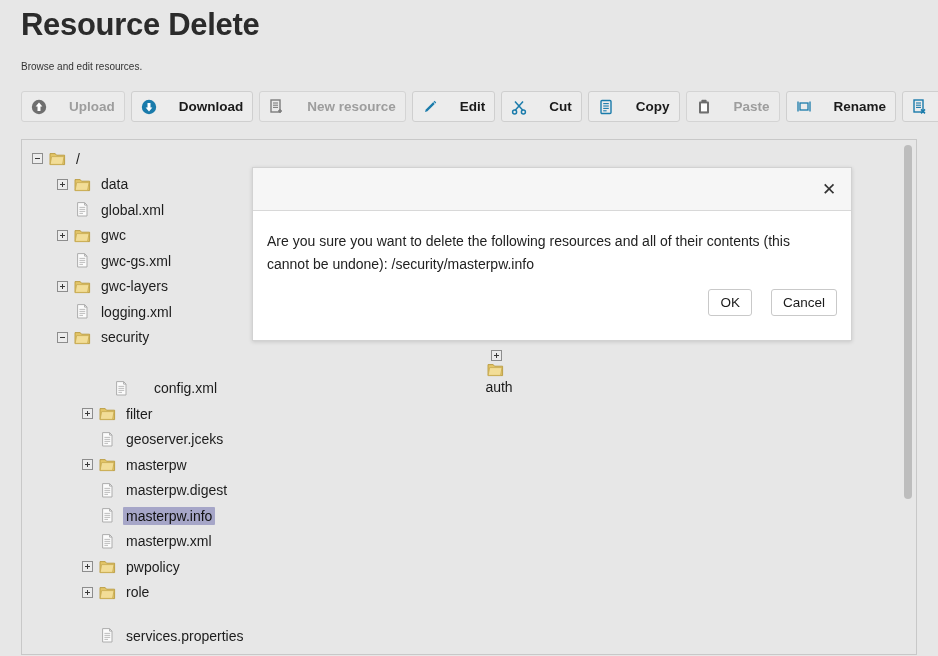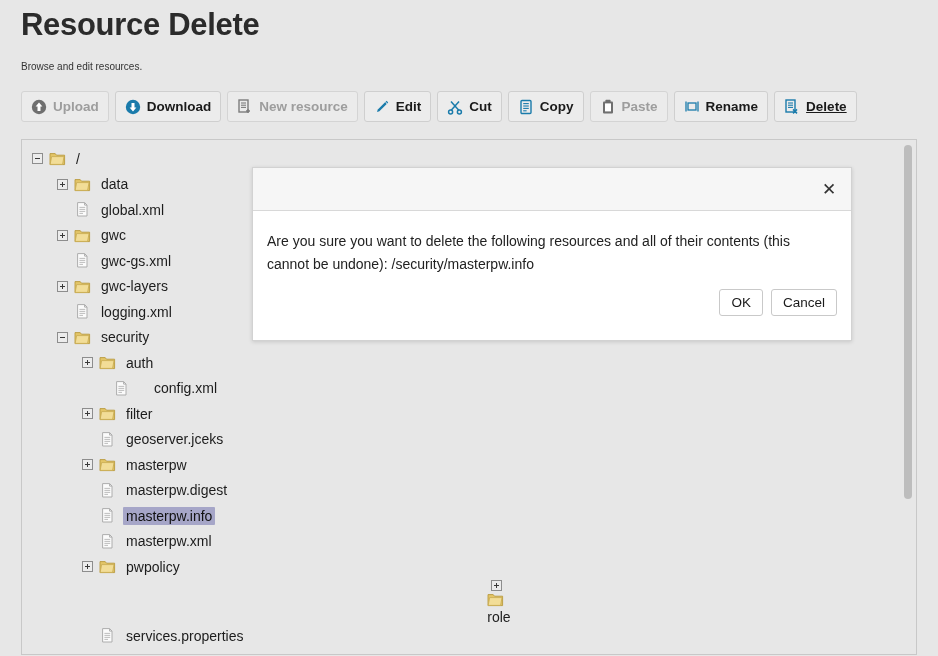--- a/index.html
+++ b/index.html
@@ -38,21 +38,21 @@
   .toolbar {
     position: absolute;
     left: 21px; top: 91px;
     display: flex;
     gap: 6px;
     align-items: flex-start;
   }
   .tb-btn {
     display: inline-flex;
     align-items: center;
-    gap: 6px;
+    gap: 22px;
     height: 31px;
     padding: 0 9px;
     border: 1px solid #cfcfcf;
     border-radius: 3px;
     background: #ececec;
     font-size: 13.5px;
     font-weight: bold;
     color: #1a1a1a;
     cursor: pointer;
     white-space: nowrap;
@@ -167,21 +167,21 @@
   .modal-body { padding: 19px 14px 0 14px; }
   .modal-text {
     font-size: 14px;
     color: #222;
     line-height: 23px;
     max-width: 540px;
   }
   .modal-actions {
     display: flex;
     justify-content: flex-end;
-    gap: 8px;
+    gap: 19px;
     margin-top: 13px;
     padding-right: 0px;
   }
   .dlg-btn {
     min-width: 42px;
     height: 27px;
     padding: 0 11px;
     background: #fff;
     border: 1px solid #c9c9c9;
     border-radius: 3px;
@@ -383,21 +383,21 @@
         <div class="tree-row" style="padding-left: 35px;">
           <span class="toggle"></span>
           <span class="ic">
             <svg viewBox="0 0 17 17">
               <path d="M1 3.6 h5.2 l1.3 1.6 H15.6 v9.4 H1 Z" fill="#e3c567" stroke="#b99a3e" stroke-width="0.9"></path>
               <path d="M2.6 6.6 h12.4 l-1.4 7.8 H1.2 Z" fill="#f2dd97" stroke="#c6a94f" stroke-width="0.8"></path>
             </svg>
           </span>
           <span class="node-label">security</span>
         </div>
-        <div class="tree-row" style="padding-left: 60px;">
+        <div class="tree-row" style="padding-left: 60px; flex-direction: column;">
           <span class="toggle plus"></span>
           <span class="ic">
             <svg viewBox="0 0 17 17">
               <path d="M1 3.6 h5.2 l1.3 1.6 H15.6 v9.4 H1 Z" fill="#e3c567" stroke="#b99a3e" stroke-width="0.9"></path>
               <path d="M2.6 6.6 h12.4 l-1.4 7.8 H1.2 Z" fill="#f2dd97" stroke="#c6a94f" stroke-width="0.8"></path>
             </svg>
           </span>
           <span class="node-label">auth</span>
         </div>
         <div class="tree-row" style="padding-left: 60px; gap: 14px;">
@@ -493,21 +493,21 @@
         <div class="tree-row" style="padding-left: 60px;">
           <span class="toggle plus"></span>
           <span class="ic">
             <svg viewBox="0 0 17 17">
               <path d="M1 3.6 h5.2 l1.3 1.6 H15.6 v9.4 H1 Z" fill="#e3c567" stroke="#b99a3e" stroke-width="0.9"></path>
               <path d="M2.6 6.6 h12.4 l-1.4 7.8 H1.2 Z" fill="#f2dd97" stroke="#c6a94f" stroke-width="0.8"></path>
             </svg>
           </span>
           <span class="node-label">pwpolicy</span>
         </div>
-        <div class="tree-row" style="padding-left: 60px; flex-direction: column;">
+        <div class="tree-row" style="padding-left: 60px;">
           <span class="toggle plus"></span>
           <span class="ic">
             <svg viewBox="0 0 17 17">
               <path d="M1 3.6 h5.2 l1.3 1.6 H15.6 v9.4 H1 Z" fill="#e3c567" stroke="#b99a3e" stroke-width="0.9"></path>
               <path d="M2.6 6.6 h12.4 l-1.4 7.8 H1.2 Z" fill="#f2dd97" stroke="#c6a94f" stroke-width="0.8"></path>
             </svg>
           </span>
           <span class="node-label">role</span>
         </div>
         <div class="tree-row" style="padding-left: 60px; margin-top: 18px;">

